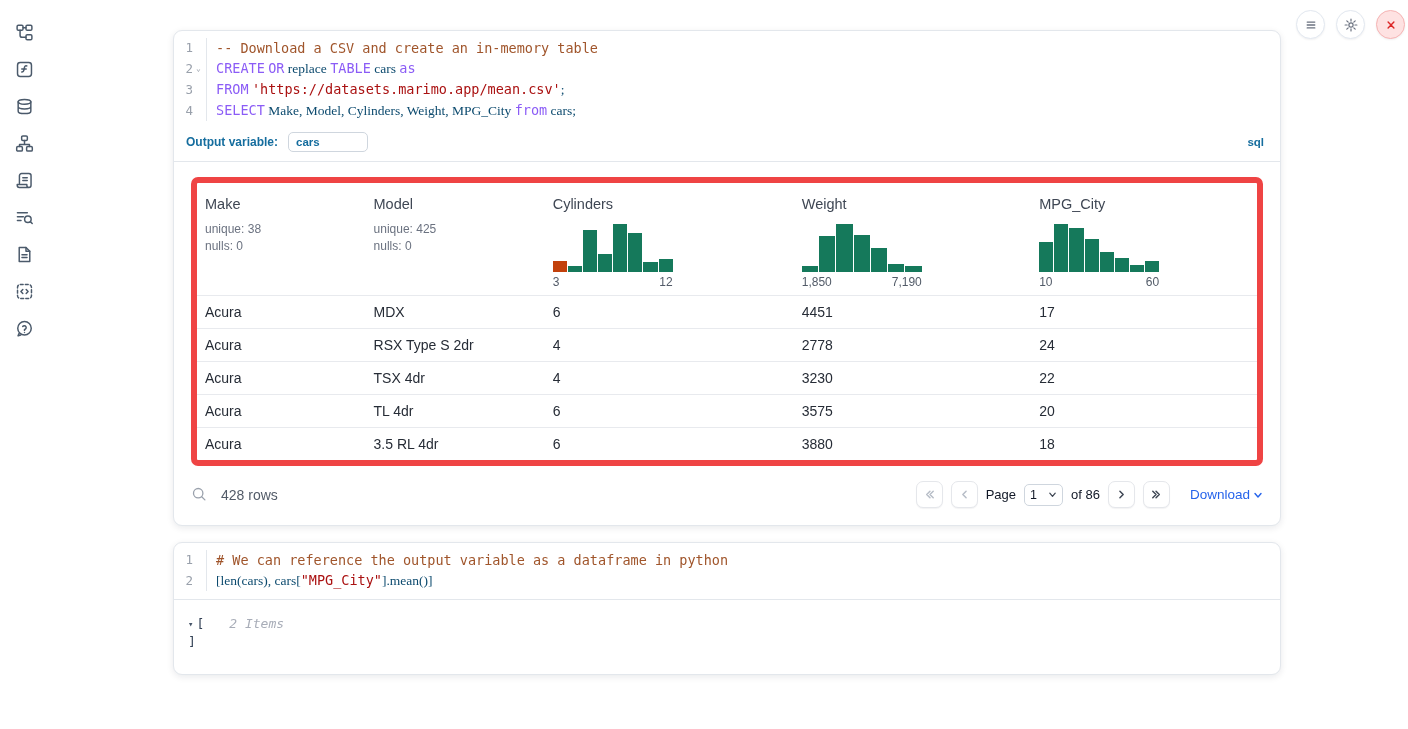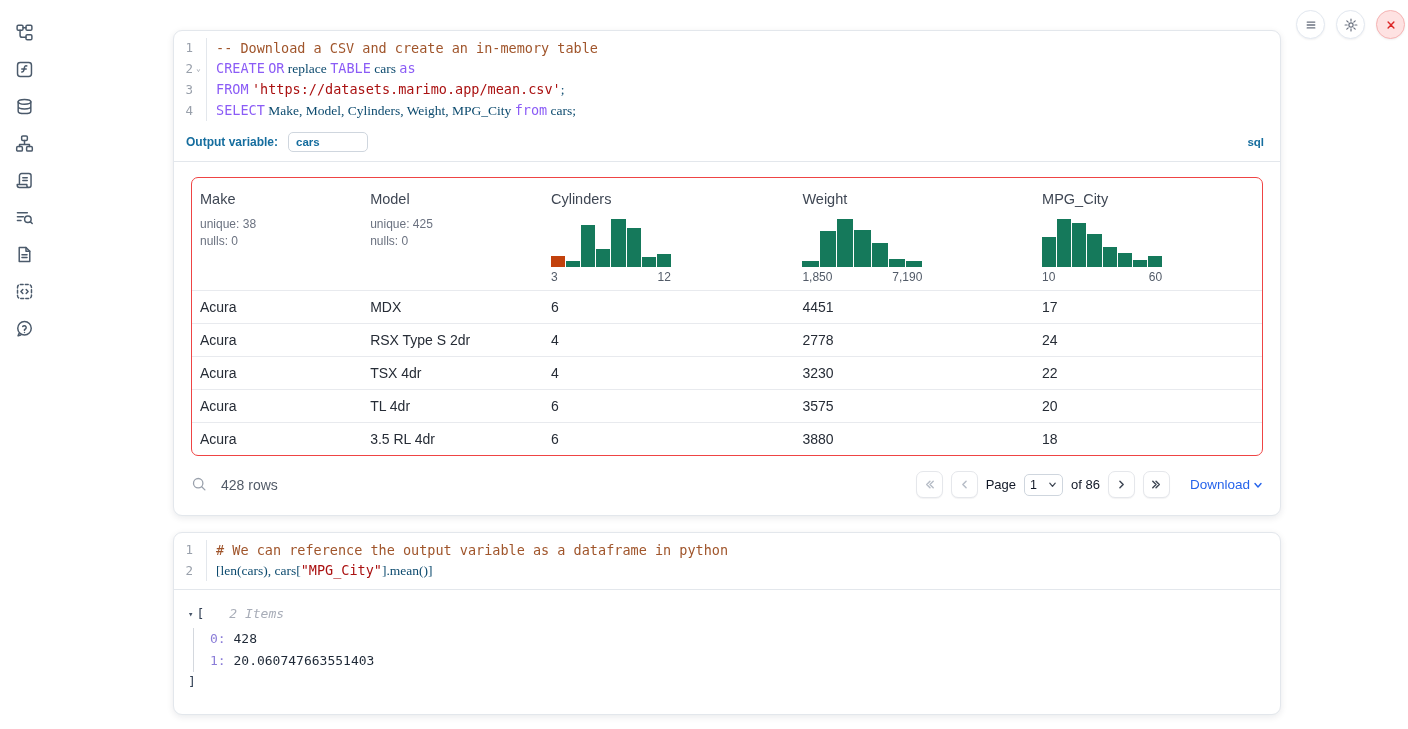--- a/index.html
+++ b/index.html
@@ -41,21 +41,21 @@
 
   .outvar-row { display:flex; align-items:center; padding:3px 16px 9px 12px; }
   .outvar-label { font-size:12px; font-weight:bold; color:#156d9e; margin-right:10px; }
   .outvar-input { width:80px; height:20px; border:1px solid #cfd6de; border-radius:5px;
     font:bold 11.5px "Liberation Sans",sans-serif; color:#156d9e; padding:0 7px; outline:none; }
   .lang-badge { margin-left:auto; font-size:11.5px; font-weight:bold; color:#156d9e; cursor:pointer; }
 
   .divider { border-top:1px solid #e3e7ec; }
 
   
-  .table-wrap { margin:15px 17px 0 17px; border:1px solid #ef4444; border-radius:7px; overflow:hidden; }
+  .table-wrap { margin:15px 17px 0 17px; border:6px solid #ef4444; border-radius:7px; overflow:hidden; }
   table { width:100%; border-collapse:collapse; table-layout:fixed; }
   th { text-align:left; vertical-align:top; padding:13px 10px 6px 8px; font-weight:normal; cursor:pointer; }
   col.c1{width:15.9%} col.c2{width:16.9%} col.c3{width:23.5%} col.c4{width:22.4%} col.c5{width:21.3%}
   .col-label { font-size:14.5px; color:#3f4754; }
   .col-stat { font-size:12px; color:#6b7280; line-height:16.5px; }
   .col-stats { margin-top:9px; }
   .hist { width:120px; height:50px; display:flex; align-items:flex-end; gap:1px; margin-top:10px; }
   .hist .bar { flex:1; }
   .hist-labels { width:120px; display:flex; justify-content:space-between;
     font-size:12px; color:#525b68; margin-top:3px; }
@@ -419,21 +419,17 @@
           <div class="code-text"><span class="tok-pl">[len(cars), cars[</span><span class="tok-str">"MPG_City"</span><span class="tok-pl">].mean()]</span></div>
         </div>
       </div>
     <div class="divider"></div>
     <div class="output-area">
       <div class="tree-head">
         <span class="tree-chevron">▾</span>
         <span class="tree-bracket">[</span>
         <span class="tree-items-label">2 Items</span>
       </div>
-      <div class="tree-children" id="tree-mount">
-          <div class="tree-entry"><span class="tree-key">0:</span><span> 428</span></div>
-          <div class="tree-entry"><span class="tree-key">1:</span><span> 20.060747663551403</span></div>
-        </div>
       <div class="tree-close">]</div>
     </div>
   </section>
 
 </div>
 
 </body></html>

